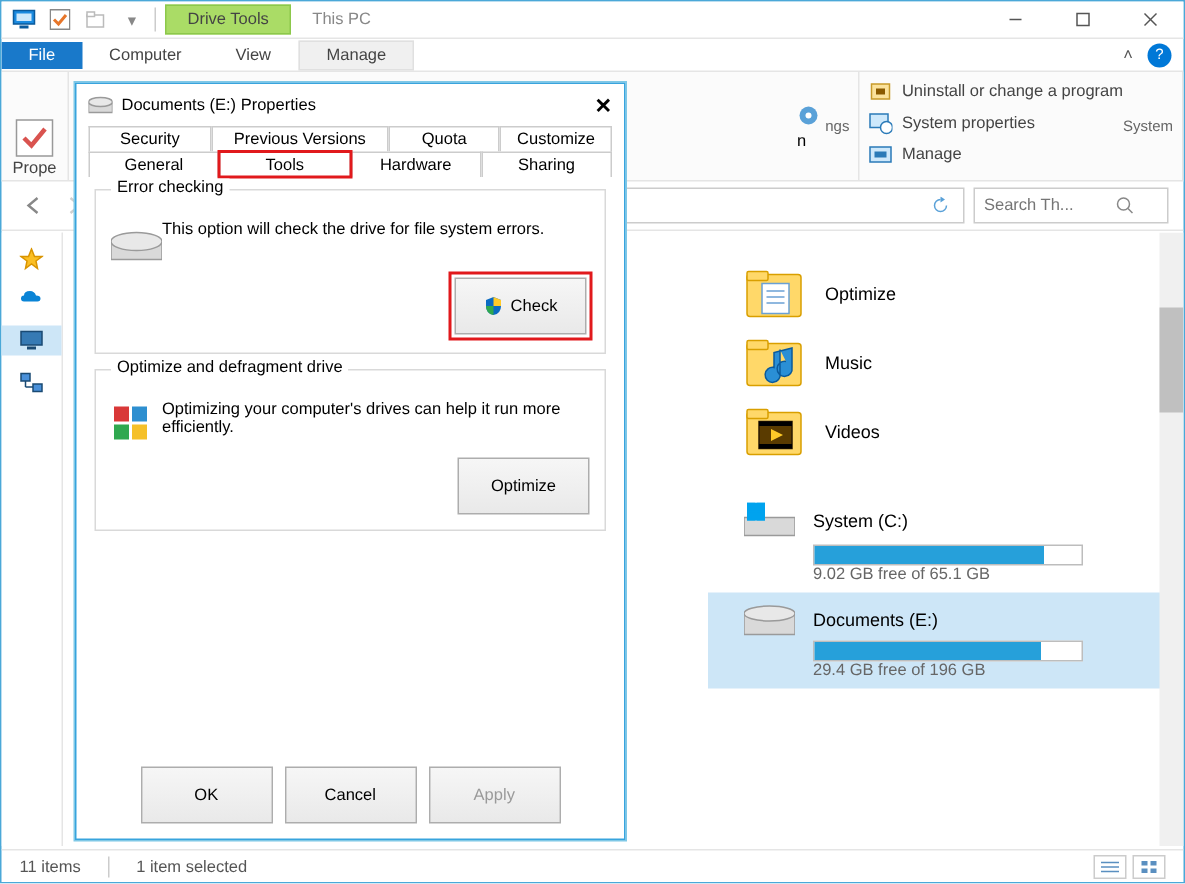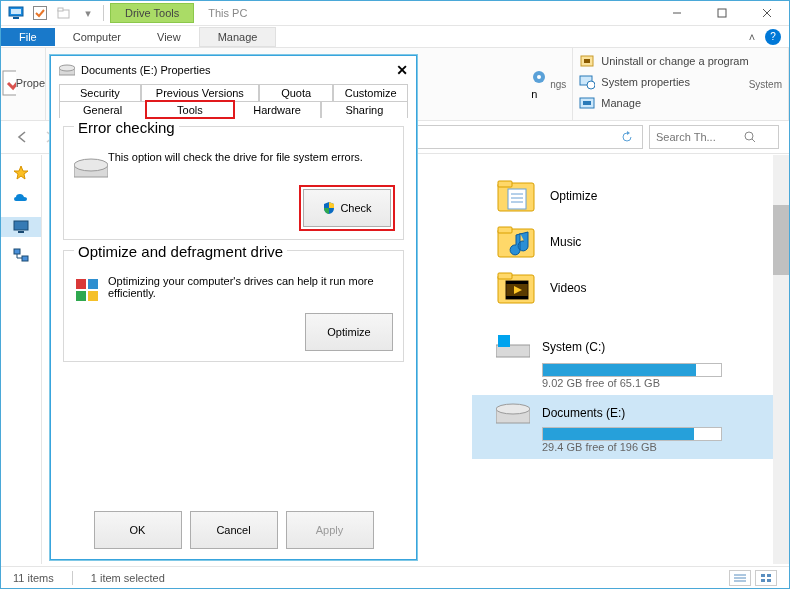--- a/index.html
+++ b/index.html
@@ -20,21 +20,21 @@
 .ribbon{height:22px;display:flex;align-items:center;border-bottom:1px solid #e5e5e5}
 .ribbon .tab{padding:3px 18px;color:#444}
 .ribbon .tab.file{background:#1979ca;color:#fff}
 .ribbon .tab.manage{background:#f0f0f0;border:1px solid #e0e0e0}
 .ribbon .spacer{flex:1}
 .ribbon .collapse{width:26px;text-align:center;color:#555}
 .ribbon .help{width:16px;height:16px;border-radius:50%;background:#0078d7;color:#fff;text-align:center;line-height:16px;margin-right:8px;font-size:10px}
 
 
 .ribbon-body{height:73px;display:flex;background:#fbfbfb;border-bottom:1px solid #e5e5e5}
-.ribbon-left{width:45px;border-right:1px solid #e5e5e5;display:flex;flex-direction:row;align-items:center;justify-content:flex-end;padding-bottom:2px;color:#444}
+.ribbon-left{width:45px;border-right:1px solid #e5e5e5;display:flex;flex-direction:column;align-items:center;justify-content:flex-end;padding-bottom:2px;color:#444}
 .ribbon-group{display:flex;flex-direction:row;align-items:center;justify-content:space-between;padding:4px 6px;border-right:1px solid #e5e5e5;min-width:60px}
 .ribbon-group .caption{color:#666;font-size:10px}
 .ribbon-group .items{display:flex;flex-direction:column;gap:3px;align-items:flex-start}
 .ribbon-item{display:flex;align-items:center;gap:6px;color:#444;padding:1px 0}
 .small-icon{width:16px;height:16px;display:inline-block}
 
 
 .navbar{height:33px;display:flex;align-items:center;padding:4px 10px;gap:6px;border-bottom:1px solid #e5e5e5}
 .nav-btn{width:22px;height:22px;display:flex;align-items:center;justify-content:center;color:#888}
 .addr-box{flex:1;height:24px;border:1px solid #ccc;display:flex;align-items:center;padding:0 4px;background:#fff}
@@ -76,21 +76,21 @@
 .dialog .dlg-tab.active{font-weight:normal}
 .dlg-tabs-row{display:flex;width:100%}
 .dlg-tabs-row .dlg-tab{flex:1}
 .dlg-tabs-row.first .dlg-tab:nth-child(1){flex:1.1}
 .dlg-tabs-row.first .dlg-tab:nth-child(2){flex:1.6}
 .dlg-tabs-row.second .dlg-tab:nth-child(2){position:relative}
 .red-box{outline:2px solid #e1191c;outline-offset:-1px}
 
 .dlg-body{padding:8px 12px}
 .group-box{border:1px solid #d9d9d9;padding:8px 10px 10px;margin-bottom:10px}
-.group-box .legend{position:relative;top:-16px;background:#fff;display:inline-block;padding:0 4px;font-size:15px;color:#000;margin-bottom:-10px}
+.group-box .legend{position:relative;top:-16px;background:#fff;display:inline-block;padding:0 4px;font-size:11px;color:#000;margin-bottom:-10px}
 .group-inner{display:flex;gap:0;align-items:flex-start}
 .group-inner .desc{font-size:11px;flex:1}
 .group-box .btn-row{display:flex;justify-content:flex-end;margin-top:8px}
 .win-btn{min-width:88px;height:38px;border:1px solid #adadad;background:linear-gradient(#f6f6f6,#e9e9e9);text-align:center;font-size:11px;display:flex;align-items:center;justify-content:center;gap:4px}
 .win-btn.disabled{color:#9a9a9a}
 .shield{width:14px;height:14px}
 .check-btn-wrap{outline:2px solid #e1191c;padding:2px}
 .dlg-footer{position:absolute;bottom:10px;left:0;right:0;display:flex;justify-content:center;gap:8px}
 
 

